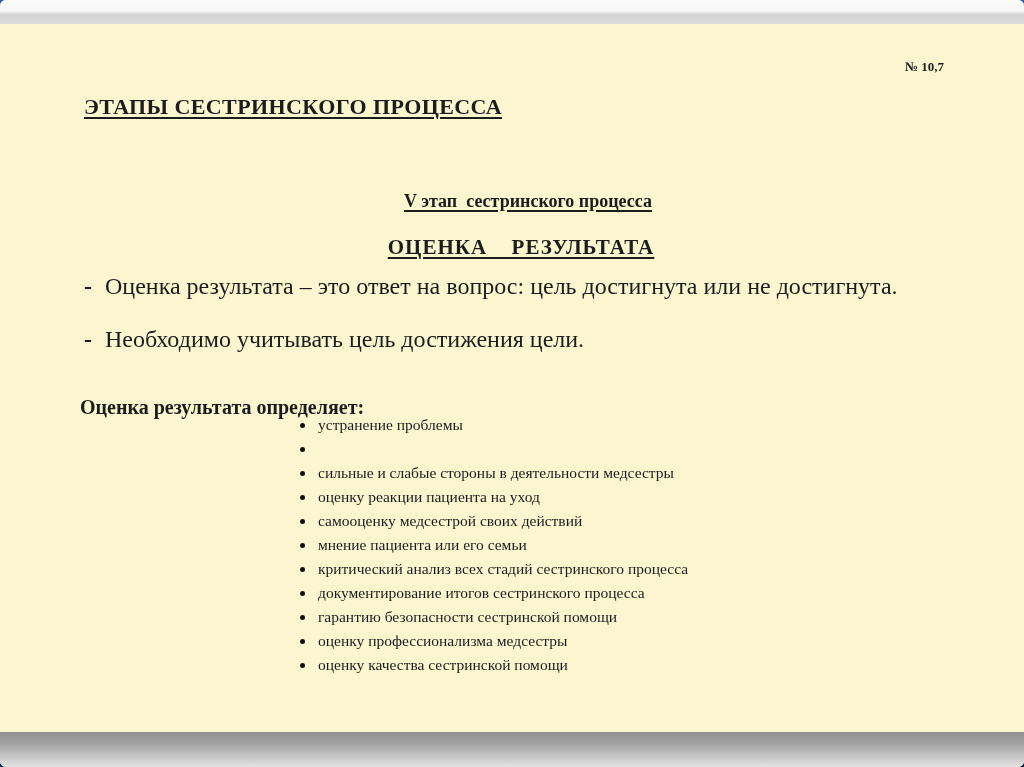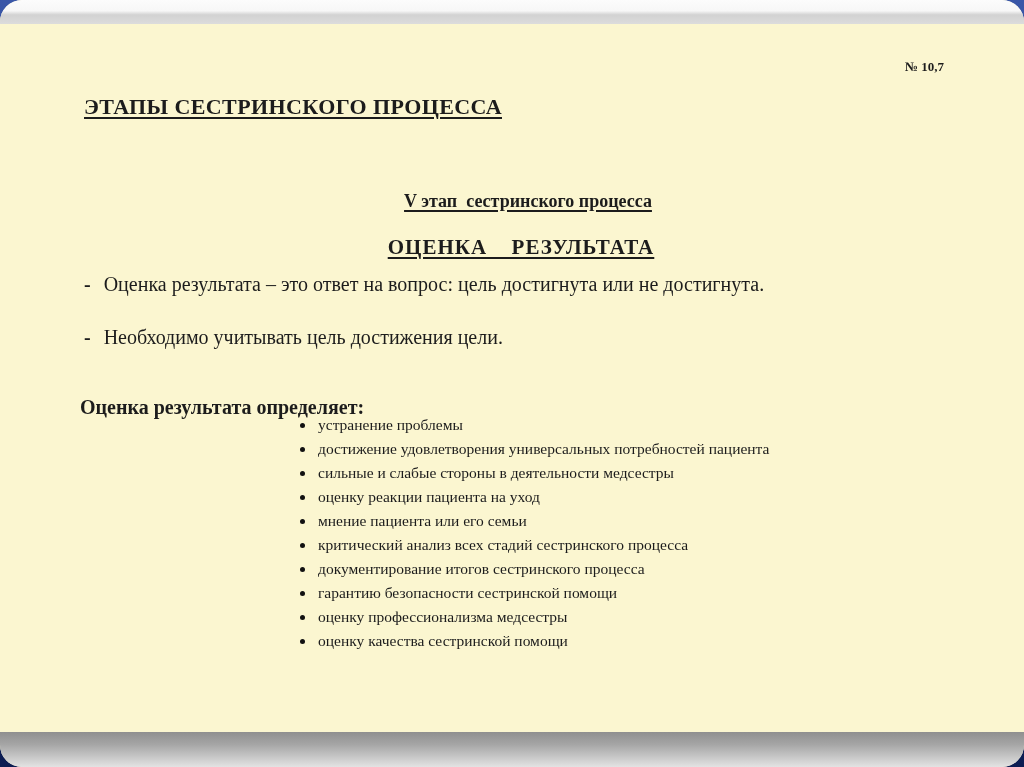--- a/index.html
+++ b/index.html
@@ -9,21 +9,21 @@
     position: relative;
     width: 1024px;
     height: 767px;
     overflow: hidden;
     background: linear-gradient(180deg, #3a57a8 0%, #2a418c 45%, #0c1c52 100%);
   }
 
   .page {
     position: absolute;
     inset: 0;
-    border-radius: 22px;
+    border-radius: 6px;
     overflow: hidden;
     background: #fbf6d0;
   }
 
   .band-top {
     position: absolute;
     top: 0; left: 0; right: 0;
     height: 24px;
     background: linear-gradient(180deg, #fcfcfc 0%, #f7f7f7 45%, #d2d2d2 62%, #dcdcdc 100%);
   }
@@ -85,21 +85,21 @@
     text-decoration-thickness: 2px;
     text-underline-offset: 3px;
     white-space: pre;
   }
 
   .dash-point {
     position: absolute;
     left: 84px;
     width: 880px;
     margin: 0;
-    font-size: 20px;
+    font-size: 24px;
     font-weight: 400;
   }
   .dash-point .marker {
     font-weight: 700;
     margin-right: 13px;
   }
   .dash-point-1 { top: 273px; }
   .dash-point-2 { top: 326px; }
 
   .list-intro {
@@ -154,29 +154,32 @@
 
     <p class="list-intro">Оценка результата определяет:</p>
 
     <div class="bullet-list">
       <div class="bullet-item">
           <span class="dot"></span>
           <span class="bullet-text">устранение проблемы</span>
         </div>
       <div class="bullet-item">
           <span class="dot"></span>
-          <span class="bullet-text">достижение удовлетворения универсальных потребностей пациента</span>
         </div>
       <div class="bullet-item">
           <span class="dot"></span>
           <span class="bullet-text">сильные и слабые стороны в деятельности медсестры</span>
         </div>
       <div class="bullet-item">
           <span class="dot"></span>
           <span class="bullet-text">оценку реакции пациента на уход</span>
+        </div>
+      <div class="bullet-item">
+          <span class="dot"></span>
+          <span class="bullet-text">самооценку медсестрой своих действий</span>
         </div>
       <div class="bullet-item">
           <span class="dot"></span>
           <span class="bullet-text">мнение пациента или его семьи</span>
         </div>
       <div class="bullet-item">
           <span class="dot"></span>
           <span class="bullet-text">критический анализ всех стадий сестринского процесса</span>
         </div>
       <div class="bullet-item">

